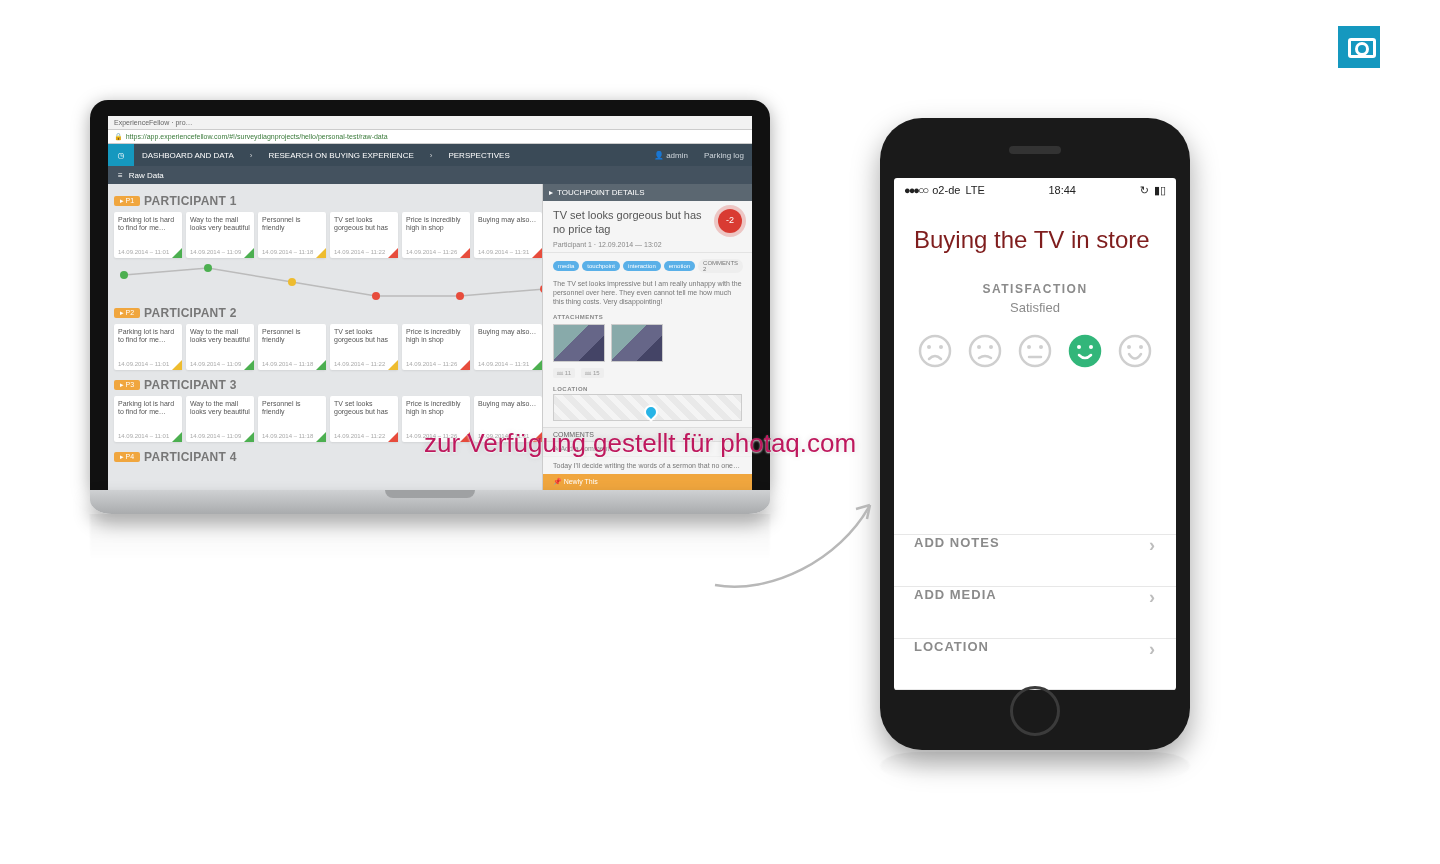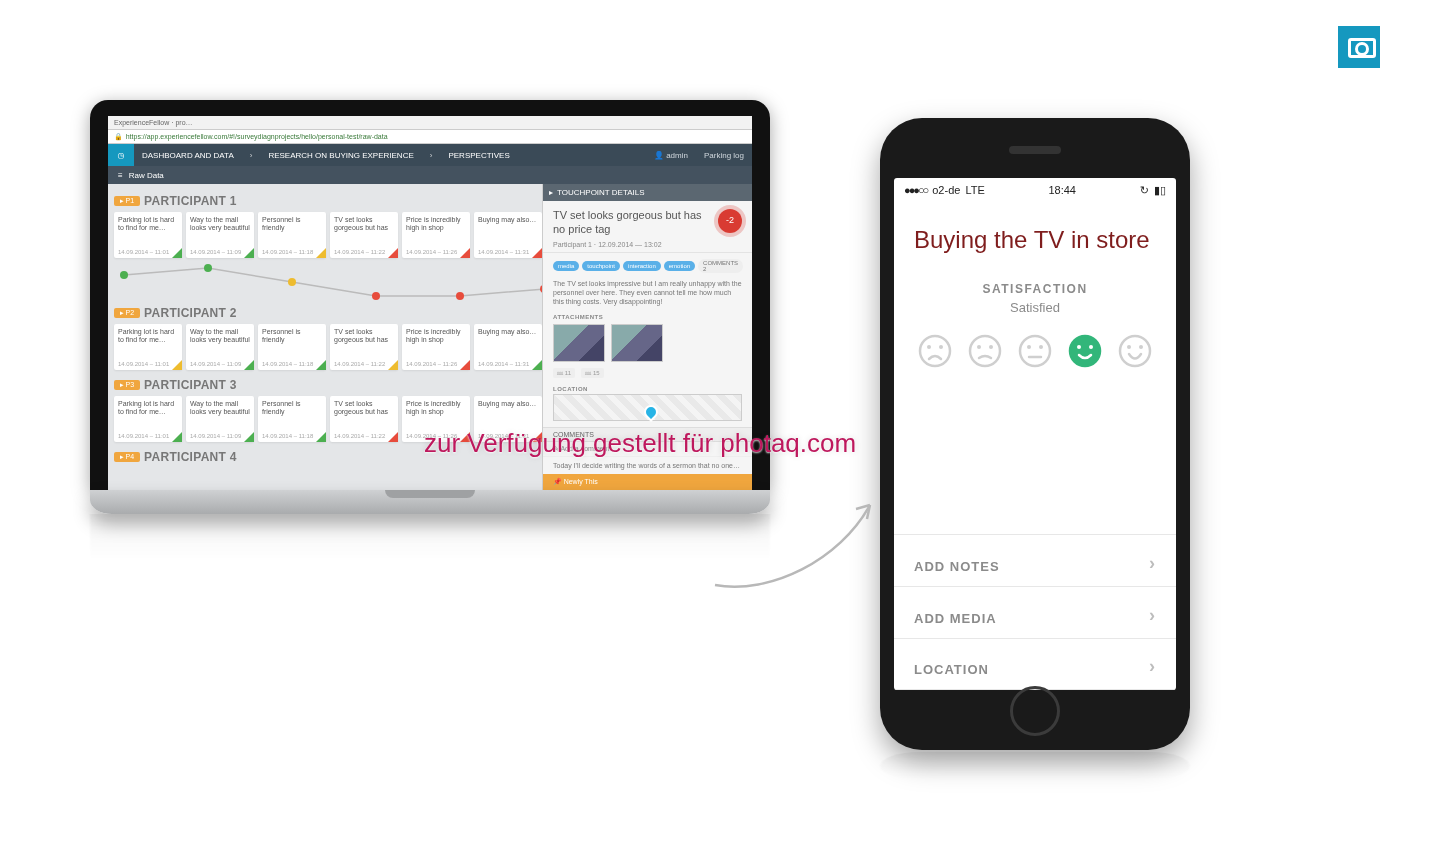--- a/index.html
+++ b/index.html
@@ -88,21 +88,21 @@
   .nav-bar{height:40px;border-bottom:1px solid #e7e7e7;display:flex;align-items:center;justify-content:space-between;padding:0 16px;font-size:16px}
   .nav-bar .cancel{color:#9b9b9b}
   .nav-bar .save{color:#1598bf}
   .screen-title{font-size:24px;color:#7f1d1d;padding:24px 20px 10px;font-weight:300}
   .sat-block{text-align:center;padding:18px 0 26px}
   .sat-h{font-size:12px;letter-spacing:1.5px;color:#8b8b8b;font-weight:600}
   .sat-v{font-size:13px;color:#8b8b8b;margin-top:4px}
   .faces{display:flex;justify-content:center;gap:14px;margin-top:18px}
   .face{width:36px;height:36px}
   .filler{flex:1}
-  .menu-row{height:52px;border-top:1px solid #e7e7e7;display:flex;align-items:flex-end;justify-content:space-between;padding:12px 20px;font-size:13px;font-weight:700;letter-spacing:1px;color:#8b8b8b}
+  .menu-row{height:52px;border-top:1px solid #e7e7e7;display:flex;align-items:flex-start;justify-content:space-between;padding:0 20px;font-size:13px;font-weight:700;letter-spacing:1px;color:#8b8b8b}
   .menu-row:last-child{border-bottom:1px solid #e7e7e7}
   .chev{color:#bdbdbd;font-size:18px}
   .phone-reflection{position:absolute;left:880px;top:752px;width:310px;height:80px;background:linear-gradient(to bottom,rgba(0,0,0,.12),rgba(0,0,0,0));border-radius:42px;transform:scaleY(.35);transform-origin:top;opacity:.4;filter:blur(1px)}
 </style>
 </head>
 <body>
 
 <div class="brand">
   <div class="brand-mark"></div>
 </div>

